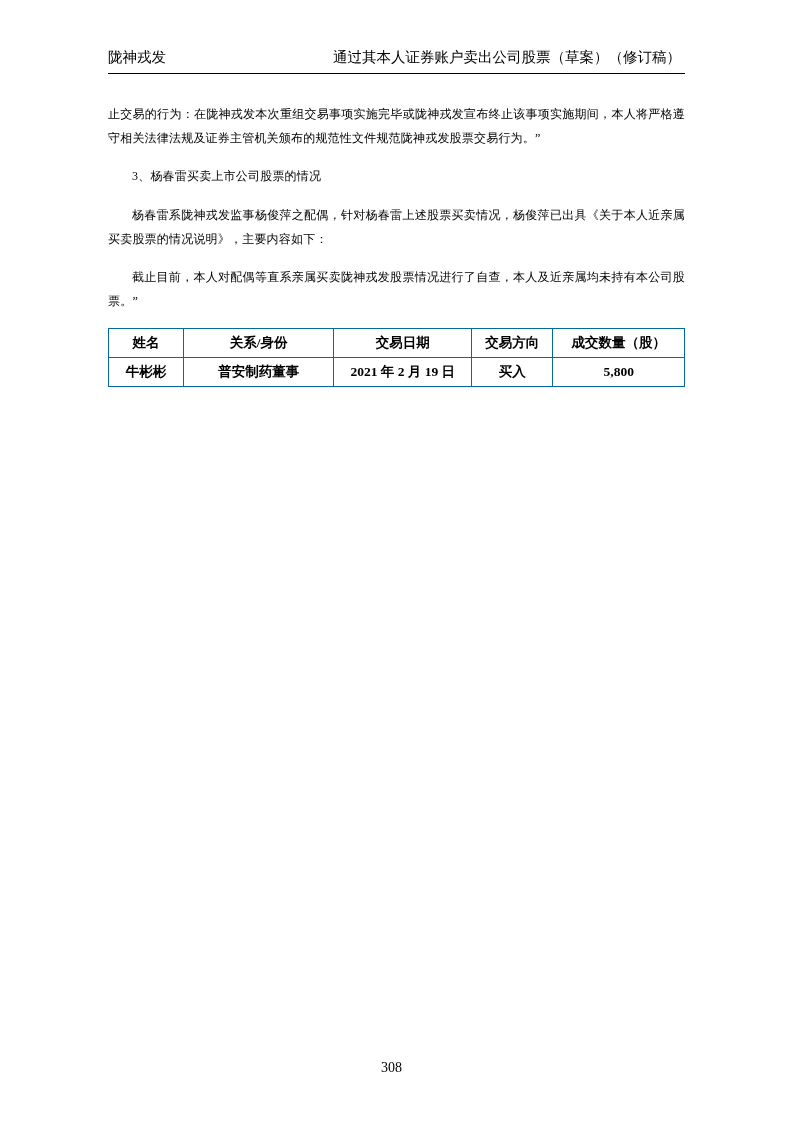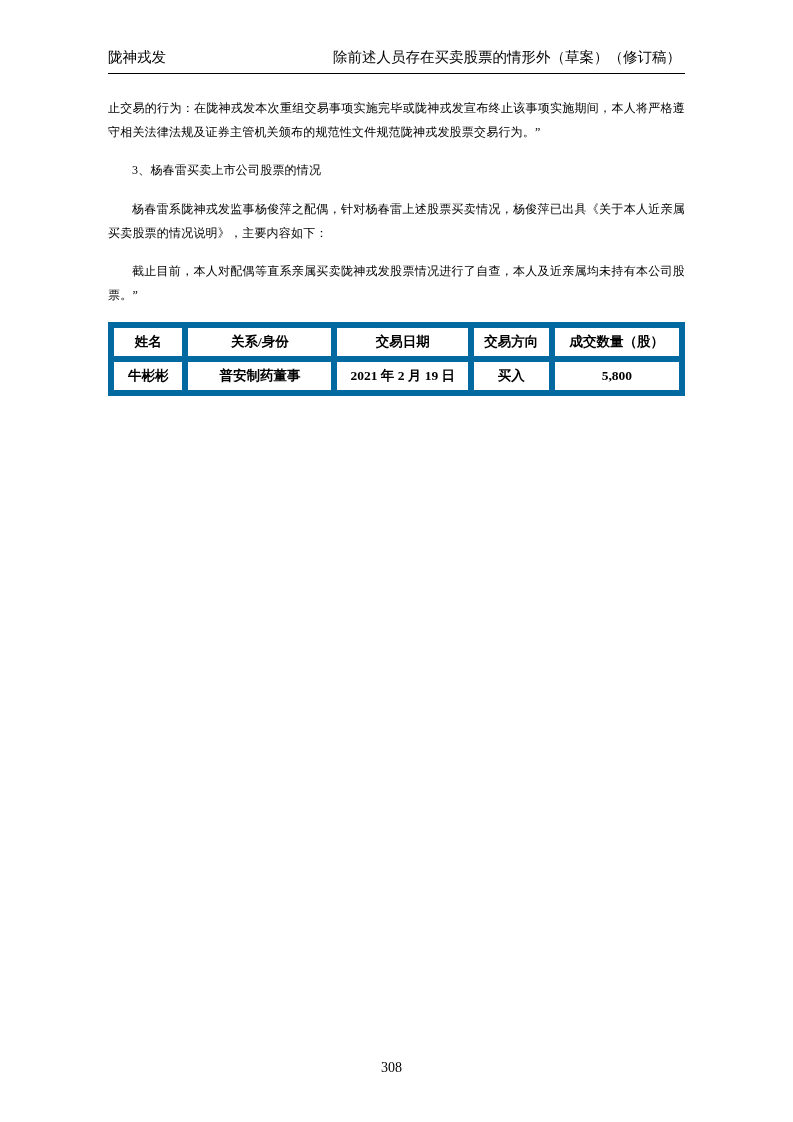--- a/index.html
+++ b/index.html
@@ -22,21 +22,21 @@
     height: 1122px;
     box-sizing: border-box;
     padding: 48px 108px 40px 108px;
   }
   .header {
     display: flex;
     align-items: baseline;
     font-size: 14.5px;
     padding-bottom: 6px;
     border-bottom: 1px solid #000;
-    margin-bottom: 22px;
+    margin-bottom: 28px;
   }
   .header-left {
     white-space: nowrap;
   }
   .header-right {
     margin-left: auto;
     white-space: nowrap;
     padding-right: 4px;
   }
   p {
@@ -69,21 +69,21 @@
     margin: 0 0 10px 0;
     text-align: justify;
   }
   table.tbl {
     width: 100%;
     border-collapse: collapse;
     margin-top: 12px;
     font-size: 13.5px;
   }
   table.tbl th, table.tbl td {
-    border: 6px solid #0369a1;
+    border: 1px solid #0369a1;
     text-align: center;
     padding: 4px 2px;
     font-weight: bold;
     line-height: 1.5;
     white-space: nowrap;
   }
   table.tbl th {
     font-weight: bold;
   }
   .col-name { width: 12%; }
@@ -100,21 +100,21 @@
     font-size: 14px;
   }
 </style>
 </head>
 <body>
 
 <div class="page">
 
   <div class="header">
     <span class="header-left">陇神戎发</span>
-    <span class="header-right">除前述人员存在买卖股票的情形外（草案）（修订稿）</span>
+    <span class="header-right">通过其本人证券账户卖出公司股票（草案）（修订稿）</span>
   </div>
 
   <p class="indent0">止交易的行为：在陇神戎发本次重组交易事项实施完毕或陇神戎发宣布终止该事项实施期间，本人将严格遵守相关法律法规及证券主管机关颁布的规范性文件规范陇神戎发股票交易行为。”</p>
 
   <p class="indent2">3、杨春雷买卖上市公司股票的情况</p>
 
   <p class="indent2">杨春雷系陇神戎发监事杨俊萍之配偶，针对杨春雷上述股票买卖情况，杨俊萍已出具《关于本人近亲属买卖股票的情况说明》，主要内容如下：</p>
 
 
 

